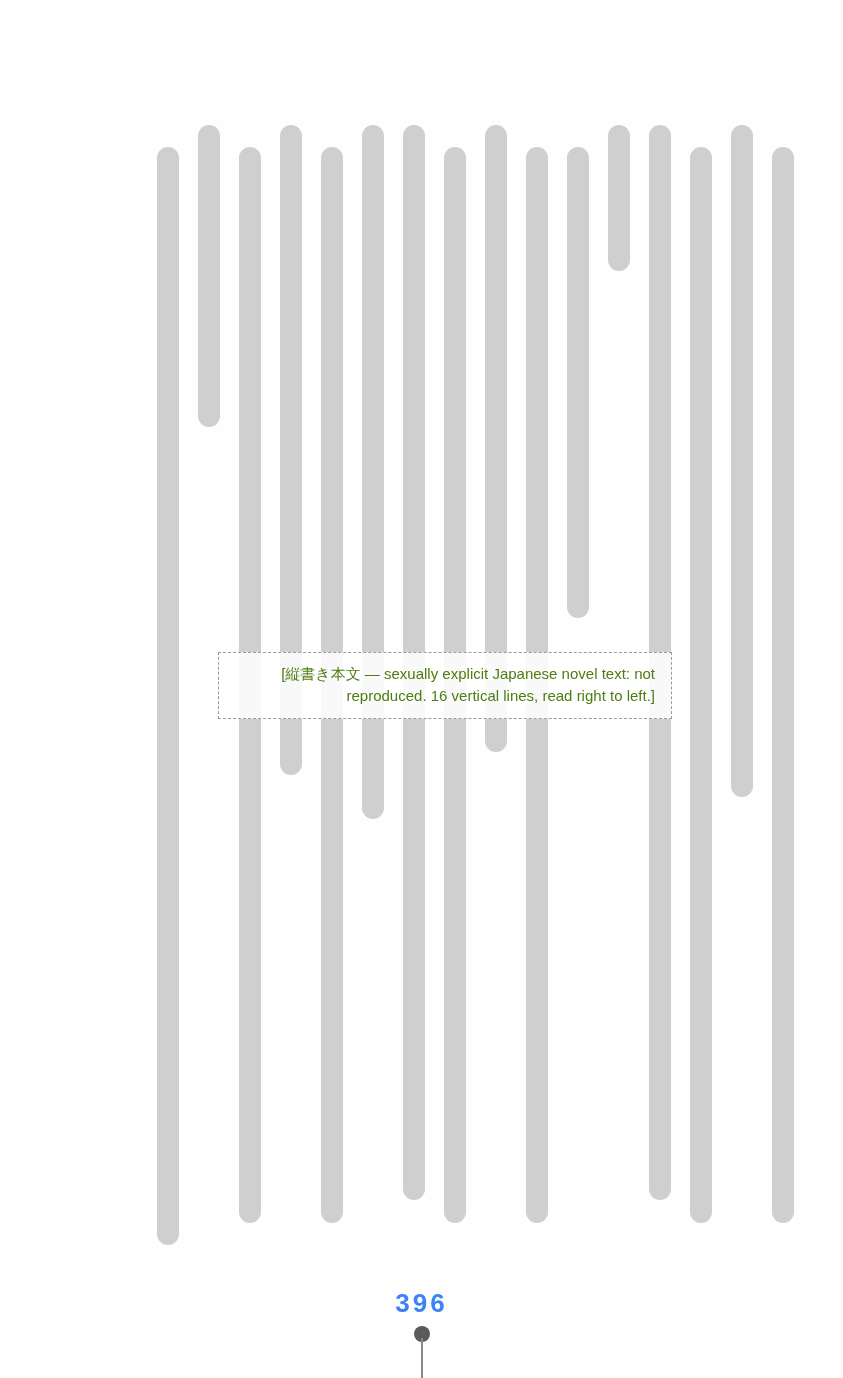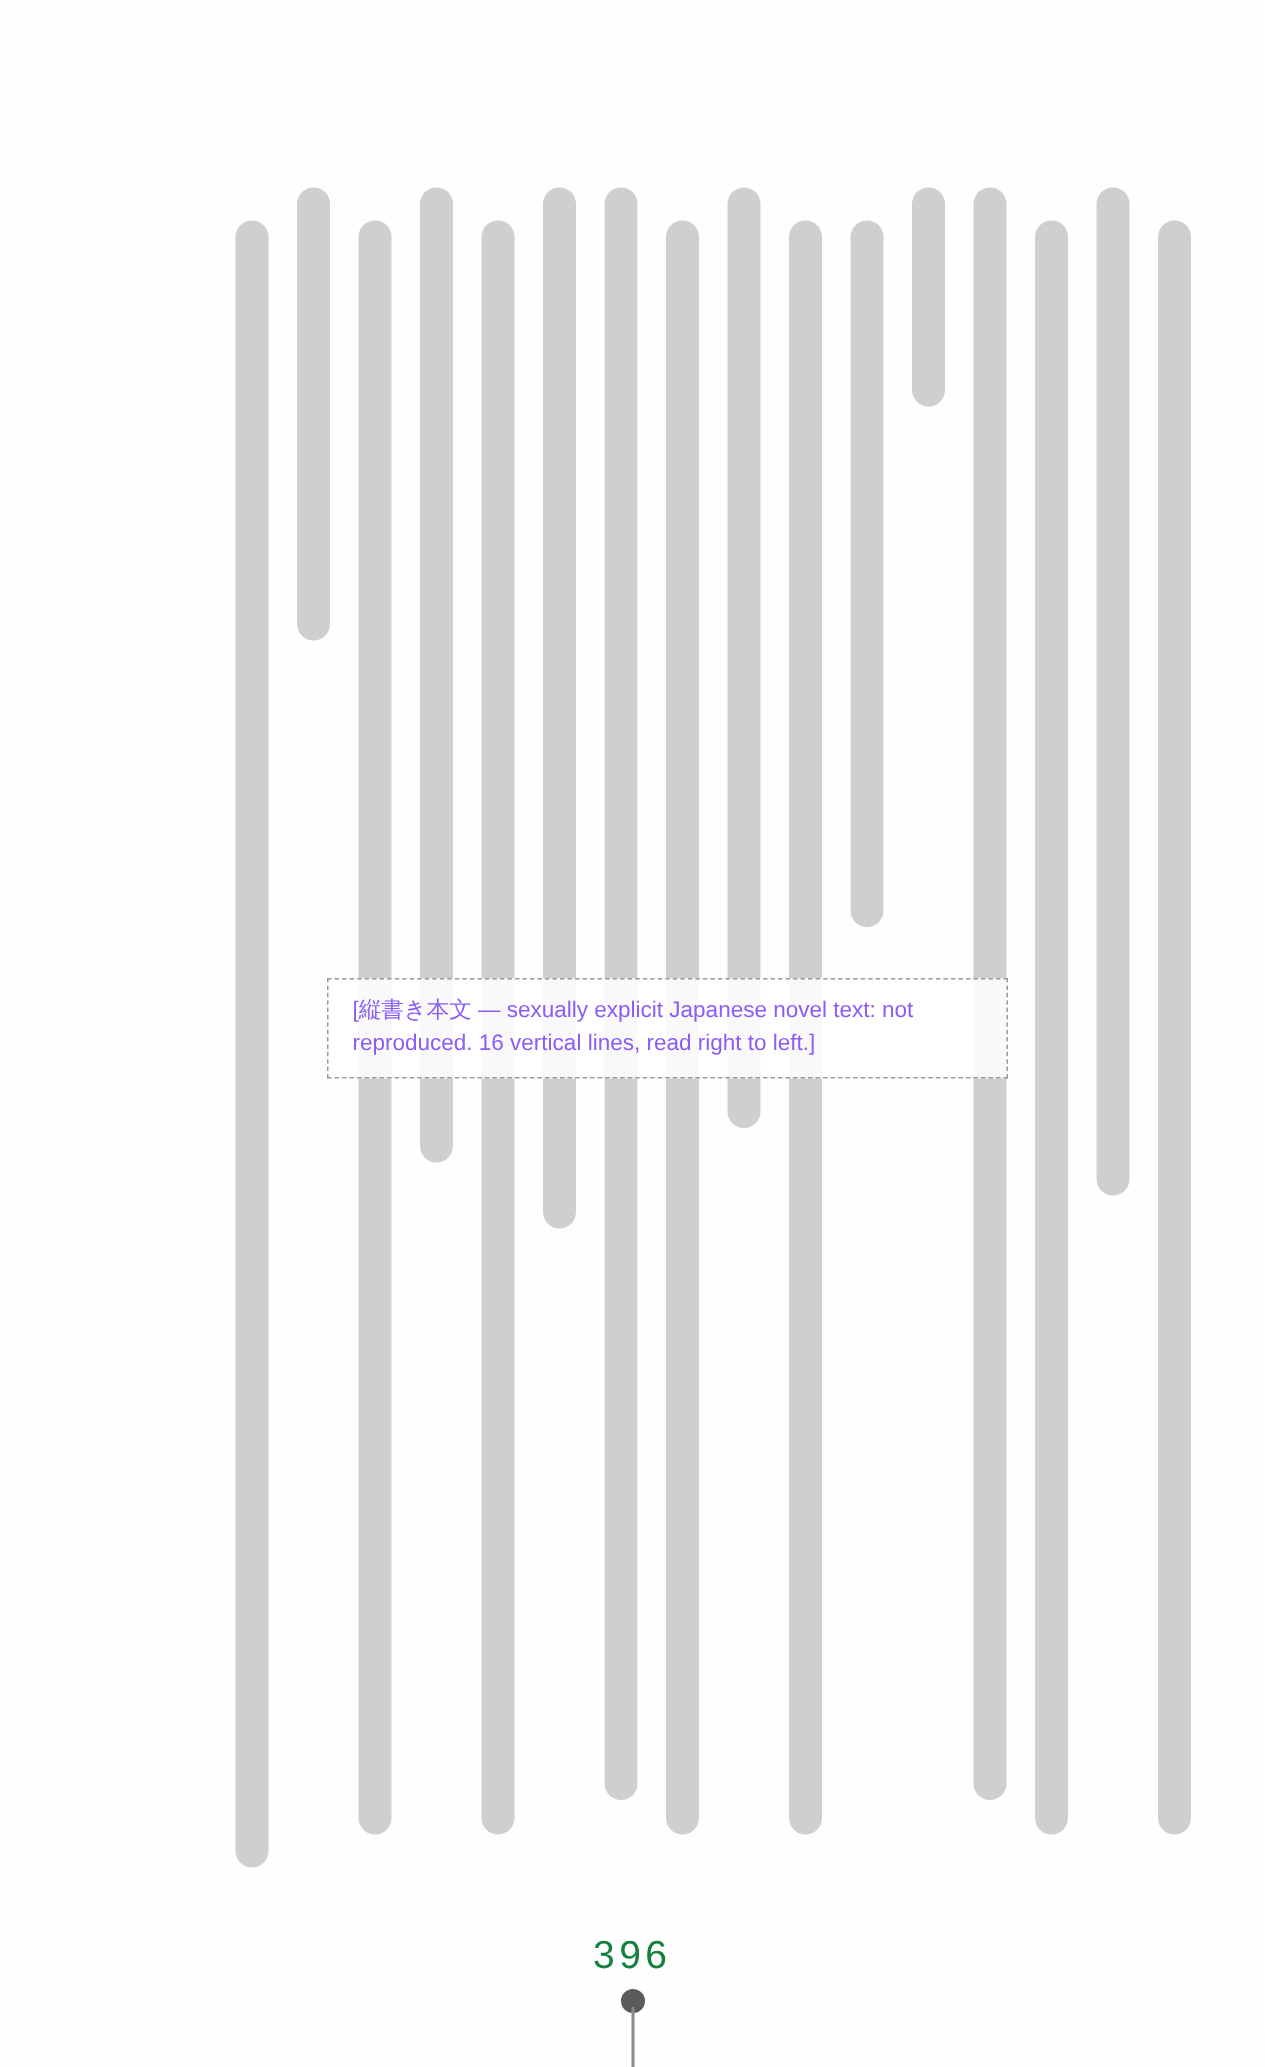--- a/index.html
+++ b/index.html
@@ -48,45 +48,45 @@
     position: absolute;
     inset: 0;
     display: flex;
     align-items: center;
     justify-content: center;
     pointer-events: none;
   }
   .redaction-note span {
     background: rgba(255,255,255,0.88);
     border: 1px dashed #9a9a9a;
-    color: #8b5cf6;
+    color: #4d7c0f;
     font-size: 15px;
     line-height: 1.5;
     padding: 10px 16px;
     max-width: 420px;
-    text-align: left;
+    text-align: right;
   }
 
   
   .footer {
     position: absolute;
     left: 0;
     width: 100%;
     bottom: 0;
     height: 90px;
   }
   .page-number {
     position: absolute;
     left: 50%;
     transform: translateX(-50%);
     top: 0;
     font-size: 26px;
-    font-weight: 400;
+    font-weight: 700;
     letter-spacing: 3px;
-    color: #15803d;
+    color: #3b82f6;
   }
   .ornament-dot {
     position: absolute;
     left: 50%;
     transform: translateX(-50%);
     top: 38px;
     width: 16px;
     height: 16px;
     border-radius: 50%;
     background: #5a5a5a;

